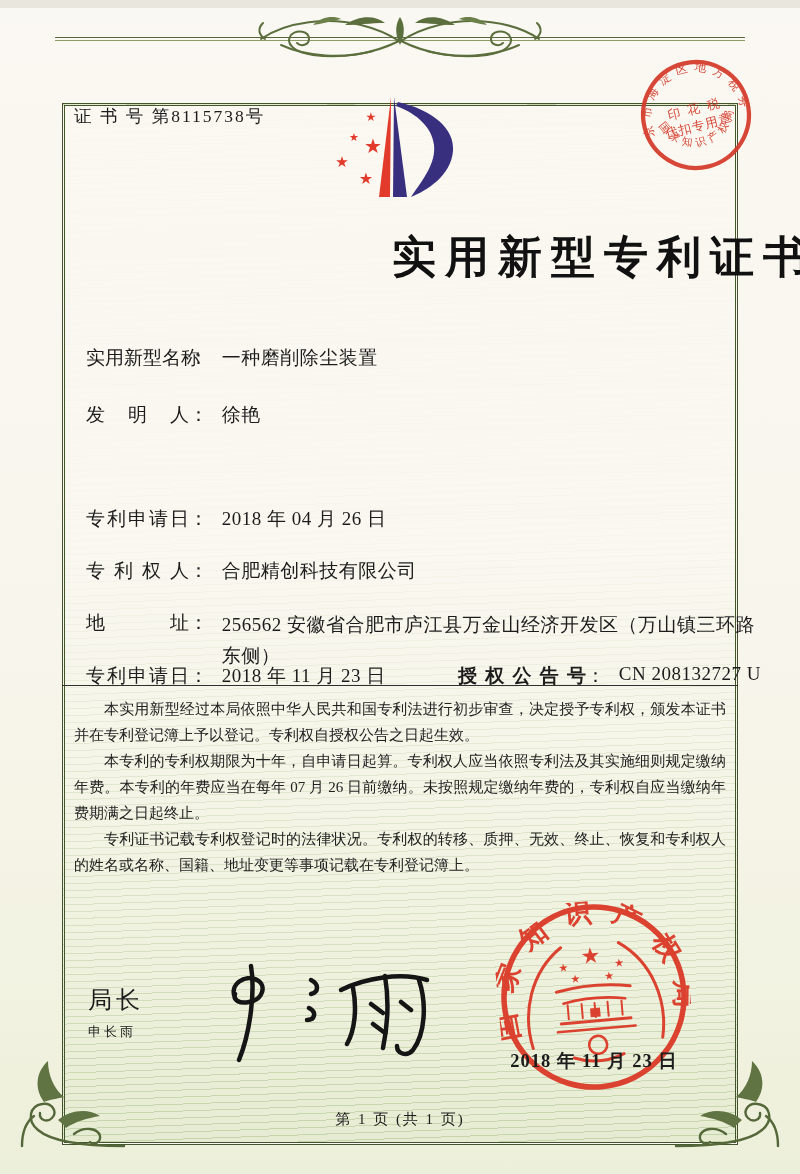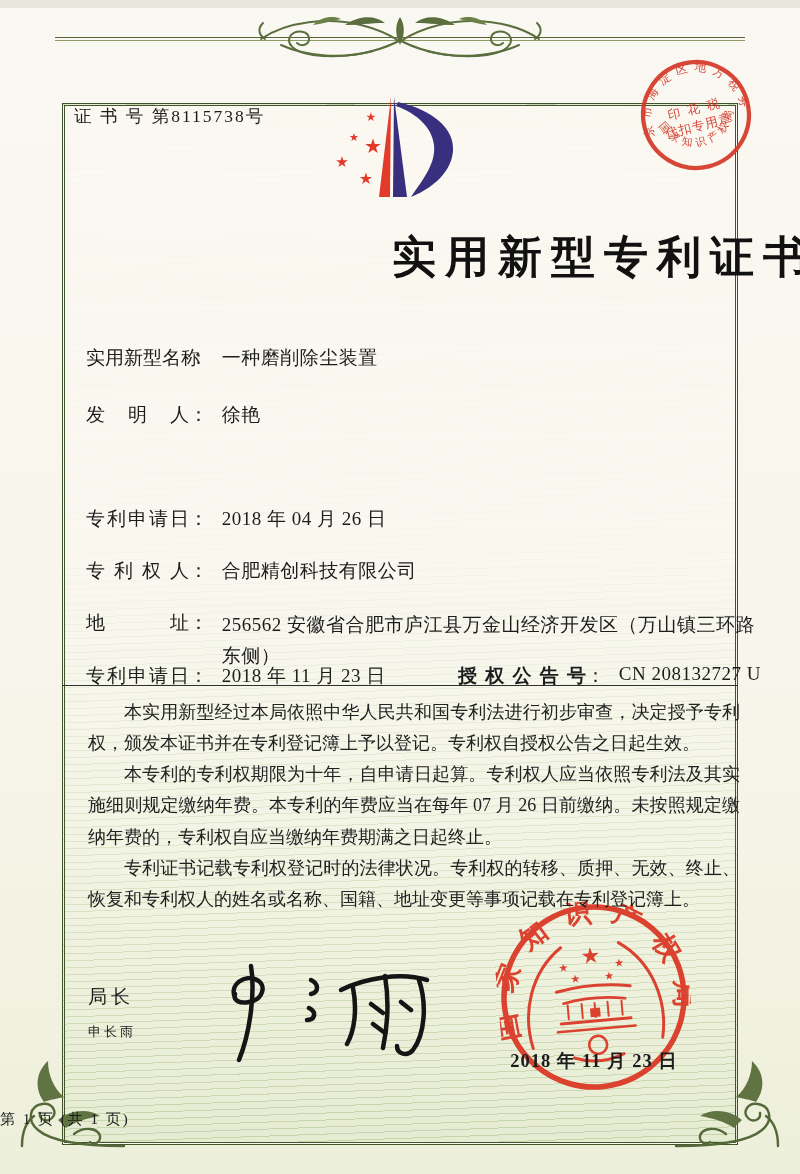--- a/index.html
+++ b/index.html
@@ -46,30 +46,30 @@
     text-justify:inter-character; vertical-align:top;
   }
   .fcolon { display:inline-block; vertical-align:top; }
   .fvalue { display:inline-block; margin-left:9px; vertical-align:top; letter-spacing:.5px; }
   .fvalue.wrap { white-space:normal; width:545px; line-height:1.62; }
   .grant-no-group { position:absolute; left:372px; top:0; }
   .grant-no-group .flabel { width:128px;font-weight:bold; }
   .sep-line { position:absolute; left:62px; top:677px; width:676px; border-top:1.2px solid #2f2f2f; }
   
   .body-text {
-    position:absolute; left:88px; top:689px; width:652px;
-    font-size:18px; line-height:1.73; text-align:justify; text-justify:inter-character; color:#222;
+    position:absolute; left:74px; top:689px; width:652px;
+    font-size:15px; line-height:1.73; text-align:justify; text-justify:inter-character; color:#222;
   }
   .body-text p { text-indent:2em; }
   
-  .director-title { position:absolute; left:88px; top:976px; font-size:19px; letter-spacing:4px; font-family:"Liberation Sans","DejaVu Sans",sans-serif; }
+  .director-title { position:absolute; left:88px; top:976px; font-size:24px; letter-spacing:4px; font-family:"Liberation Sans","DejaVu Sans",sans-serif; }
   .director-name  { position:absolute; left:88px; top:1015px; font-size:13px; letter-spacing:3px; font-family:"Liberation Sans","DejaVu Sans",sans-serif; }
   .signature { position:absolute; left:205px; top:948px; width:230px; height:110px; }
   
-  .footer { position:absolute; left:0; top:1102px; width:100%; text-align:left; font-size:15px; letter-spacing:2px; }
+  .footer { position:absolute; left:0; top:1102px; width:100%; text-align:center; font-size:15px; letter-spacing:2px; }
   .z-top { z-index:5; }
   svg text { font-family:"Liberation Serif","DejaVu Serif",serif; }
 </style>
 </head>
 <body>
 
 <div class="page">
 
   <div class="top-rule"></div>
   <svg class="top-ornament" viewBox="0 0 290 52">

